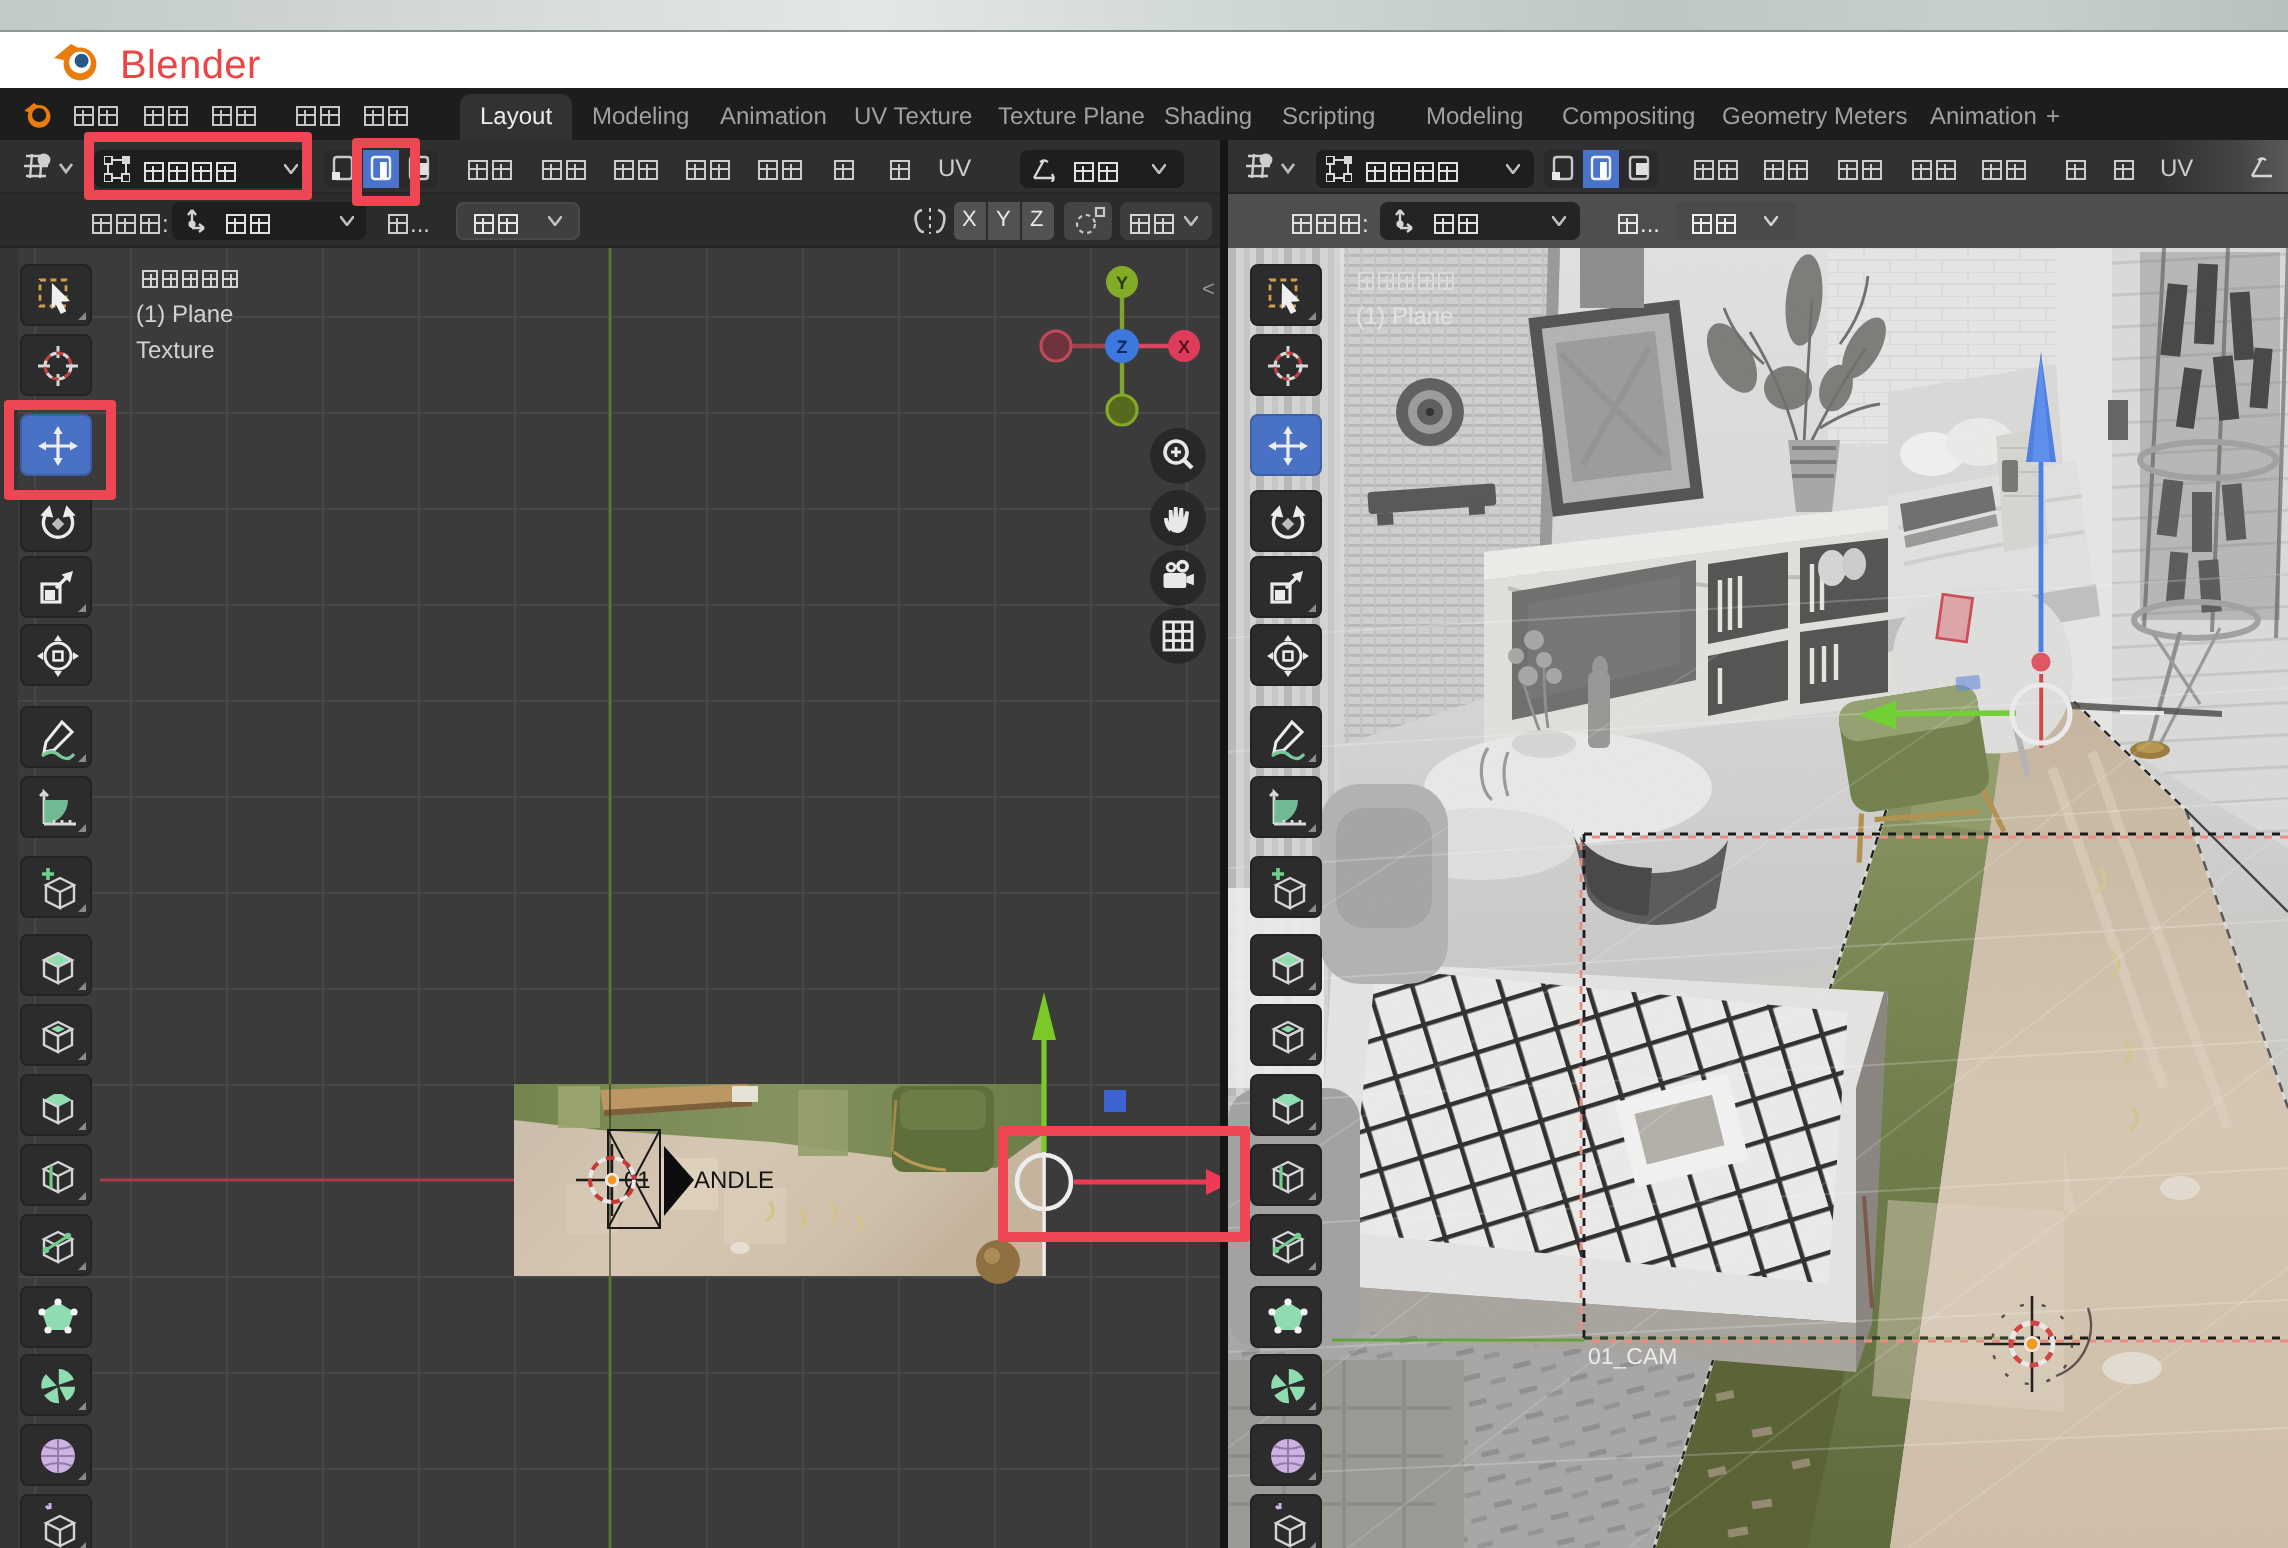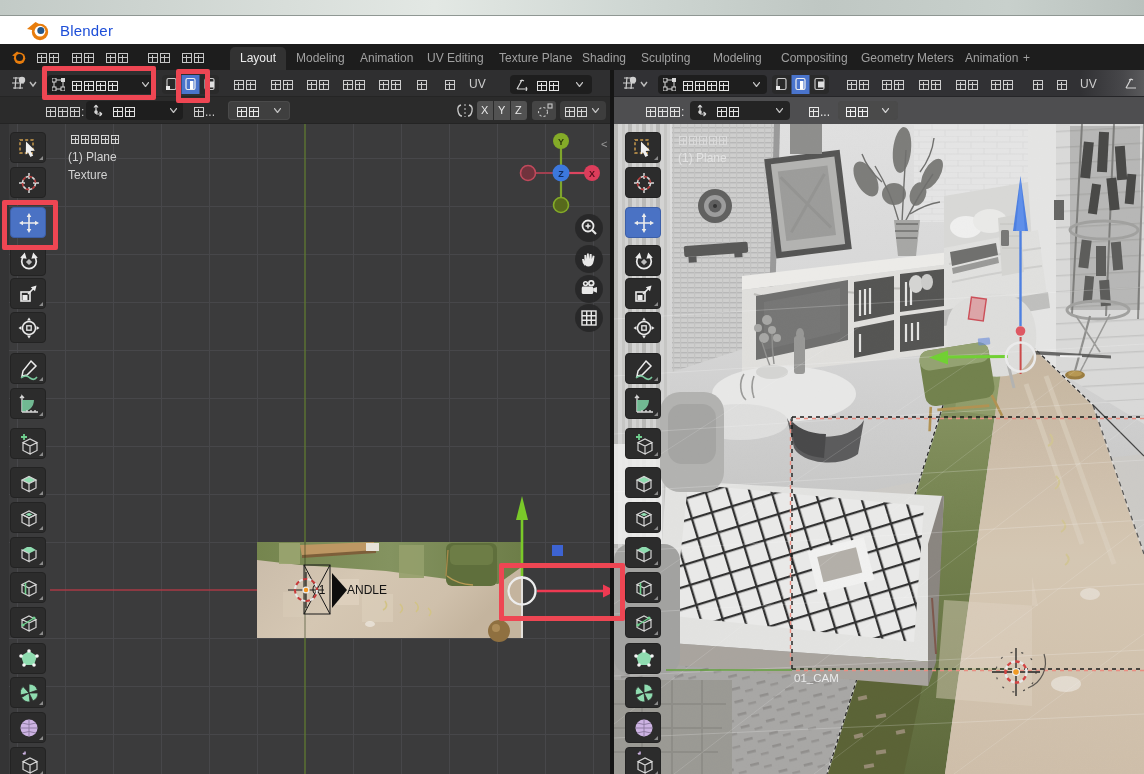--- a/index.html
+++ b/index.html
@@ -11,21 +11,21 @@
 linear-gradient(currentColor,currentColor) 0 4px/100% 1px,
 linear-gradient(currentColor,currentColor) 0 100%/100% 1px,
 linear-gradient(currentColor,currentColor) 0 0/1px 100%,
 linear-gradient(currentColor,currentColor) 4px 2px/1px 100%,
 linear-gradient(currentColor,currentColor) 100% 0/1px 100%;
 background-repeat:no-repeat}
 .cjs{width:8px;height:9px}
 
 #desk{left:0;top:0;width:1144px;height:15px;background:linear-gradient(90deg,#c2cac6,#d8deda 25%,#e3e8e4 38%,#cfd7d3 55%,#bfc7c3 72%,#c8d0cc 88%,#b9c1bd)}
 #title{left:0;top:15px;width:1144px;height:29px;background:#fff;border-top:1px solid #8f9793}
-#title .t{position:absolute;left:57px;top:6px;font-size:15px;color:#1d4ed8;letter-spacing:.2px}
+#title .t{position:absolute;left:57px;top:6px;font-size:20px;color:#ef4444;letter-spacing:.2px}
 #menubar{left:0;top:44px;width:1144px;height:26px;background:#1d1d1d}
 .menu{position:absolute;top:7px;color:#c6c6c6;font-size:12px}
 .tab{position:absolute;top:3px;height:23px;line-height:23px;color:#a0a0a0;font-size:12px;padding:0 10px;border-radius:5px 5px 0 0}
 .tab.on{background:#323232;color:#ececec}
 #hdr1L{left:0;top:70px;width:610px;height:27px;background:#2f2f30;border-bottom:1px solid #252525}
 #hdr2L{left:0;top:97px;width:610px;height:27px;background:#2b2b2b;border-bottom:1px solid #242424}
 #hdr1R{left:614px;top:70px;width:530px;height:27px;background:linear-gradient(90deg,#313134 88%,#47474a 96%,#5a5a5c);border-bottom:1px solid #252528}
 #hdr2R{left:614px;top:97px;width:530px;height:27px;background:#4e4e50}
 .pill{position:absolute;height:19px;background:#1e1e1e;border-radius:4px;color:#dedede;font-size:12px}
 .pill2{position:absolute;height:19px;background:#3f3f3f;border-radius:4px;color:#dedede;font-size:12px;box-shadow:inset 0 0 0 1px #4a4a4a}
@@ -60,24 +60,24 @@
   <circle cx="13.5" cy="12" r="5" fill="#1d1d1d"></circle>
  </svg>
  <span class="menu" style="left:36px"><i class="cj"></i><i class="cj"></i></span>
  <span class="menu" style="left:71px"><i class="cj"></i><i class="cj"></i></span>
  <span class="menu" style="left:105px"><i class="cj"></i><i class="cj"></i></span>
  <span class="menu" style="left:147px"><i class="cj"></i><i class="cj"></i></span>
  <span class="menu" style="left:181px"><i class="cj"></i><i class="cj"></i></span>
  <span class="tab on" style="left:230px">Layout</span>
  <span class="tab" style="left:286px">Modeling</span>
  <span class="tab" style="left:350px">Animation</span>
- <span class="tab" style="left:417px">UV Editing</span>
+ <span class="tab" style="left:417px">UV Texture</span>
  <span class="tab" style="left:489px">Texture Plane</span>
  <span class="tab" style="left:572px">Shading</span>
- <span class="tab" style="left:631px">Sculpting</span>
+ <span class="tab" style="left:631px">Scripting</span>
  <span class="tab" style="left:703px">Modeling</span>
  <span class="tab" style="left:771px">Compositing</span>
  <span class="tab" style="left:851px">Geometry Meters</span>
  <span class="tab" style="left:955px">Animation</span>
  <span class="tab" style="left:1013px">+</span>
 </div>
 <div class="abs" id="hdr1L"></div>
 <div class="abs" id="hdr2L"></div>
 <div class="abs" id="hdr1R"></div>
 <div class="abs" id="hdr2R"></div>

